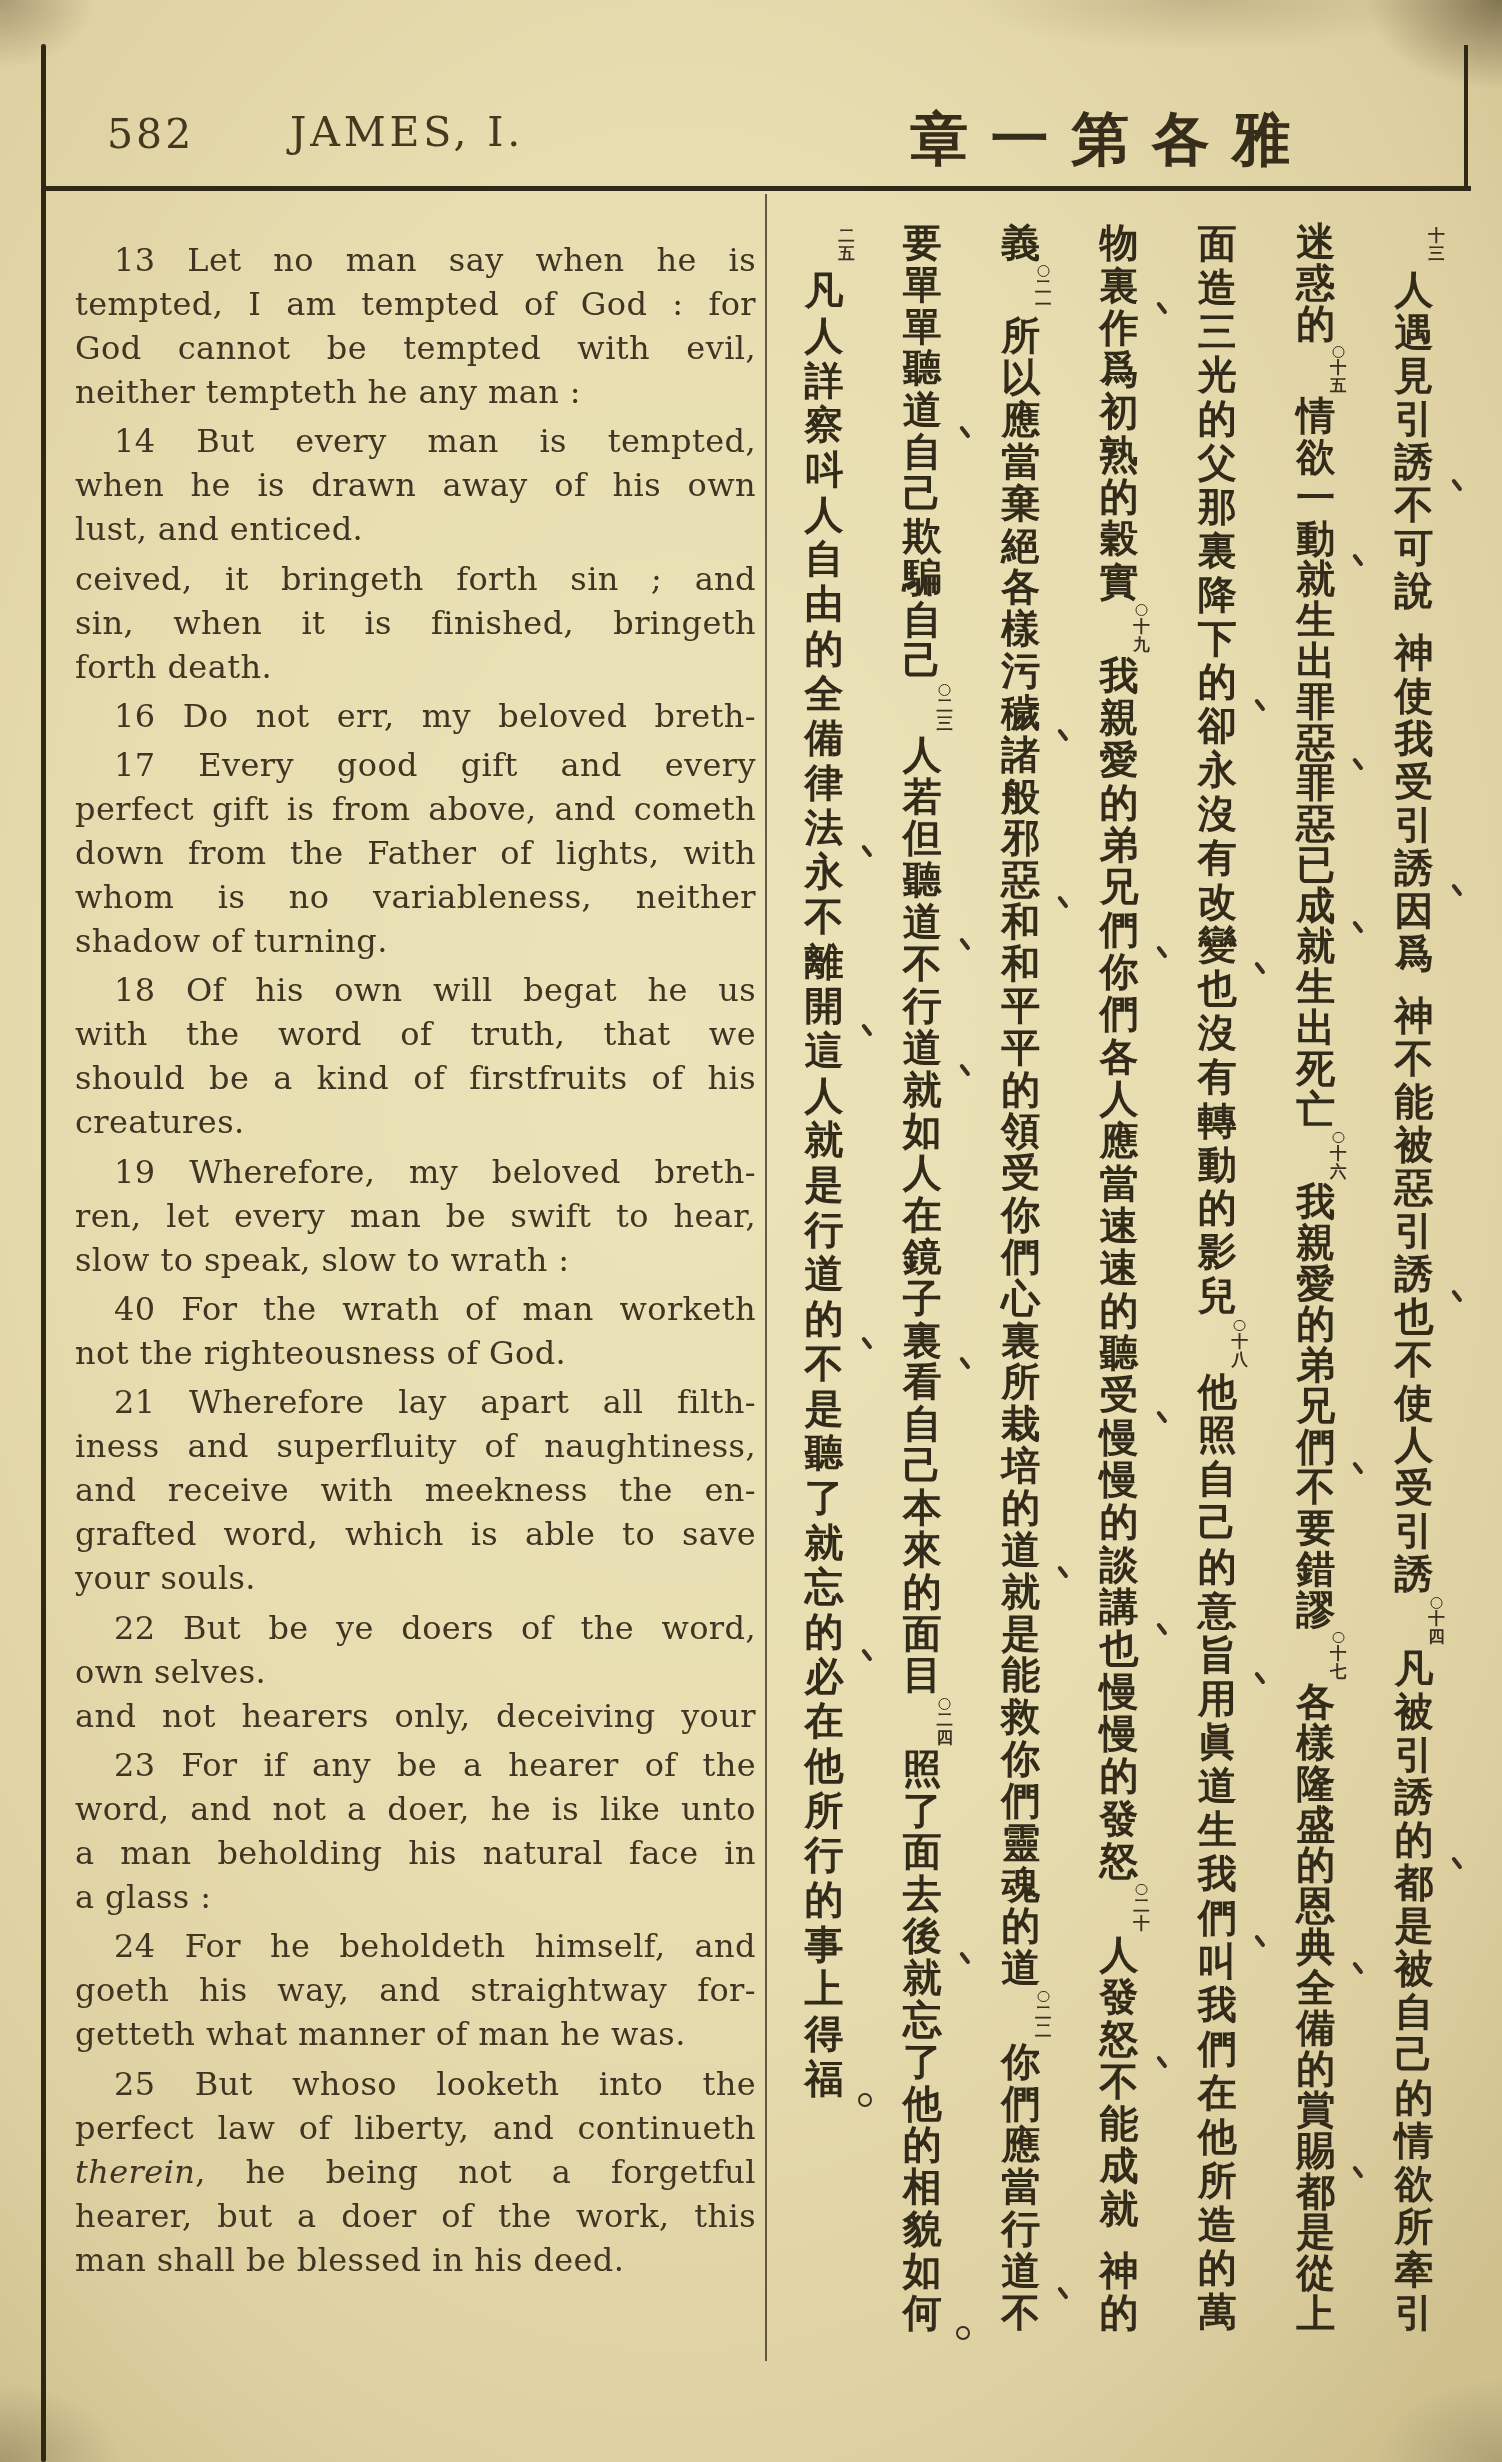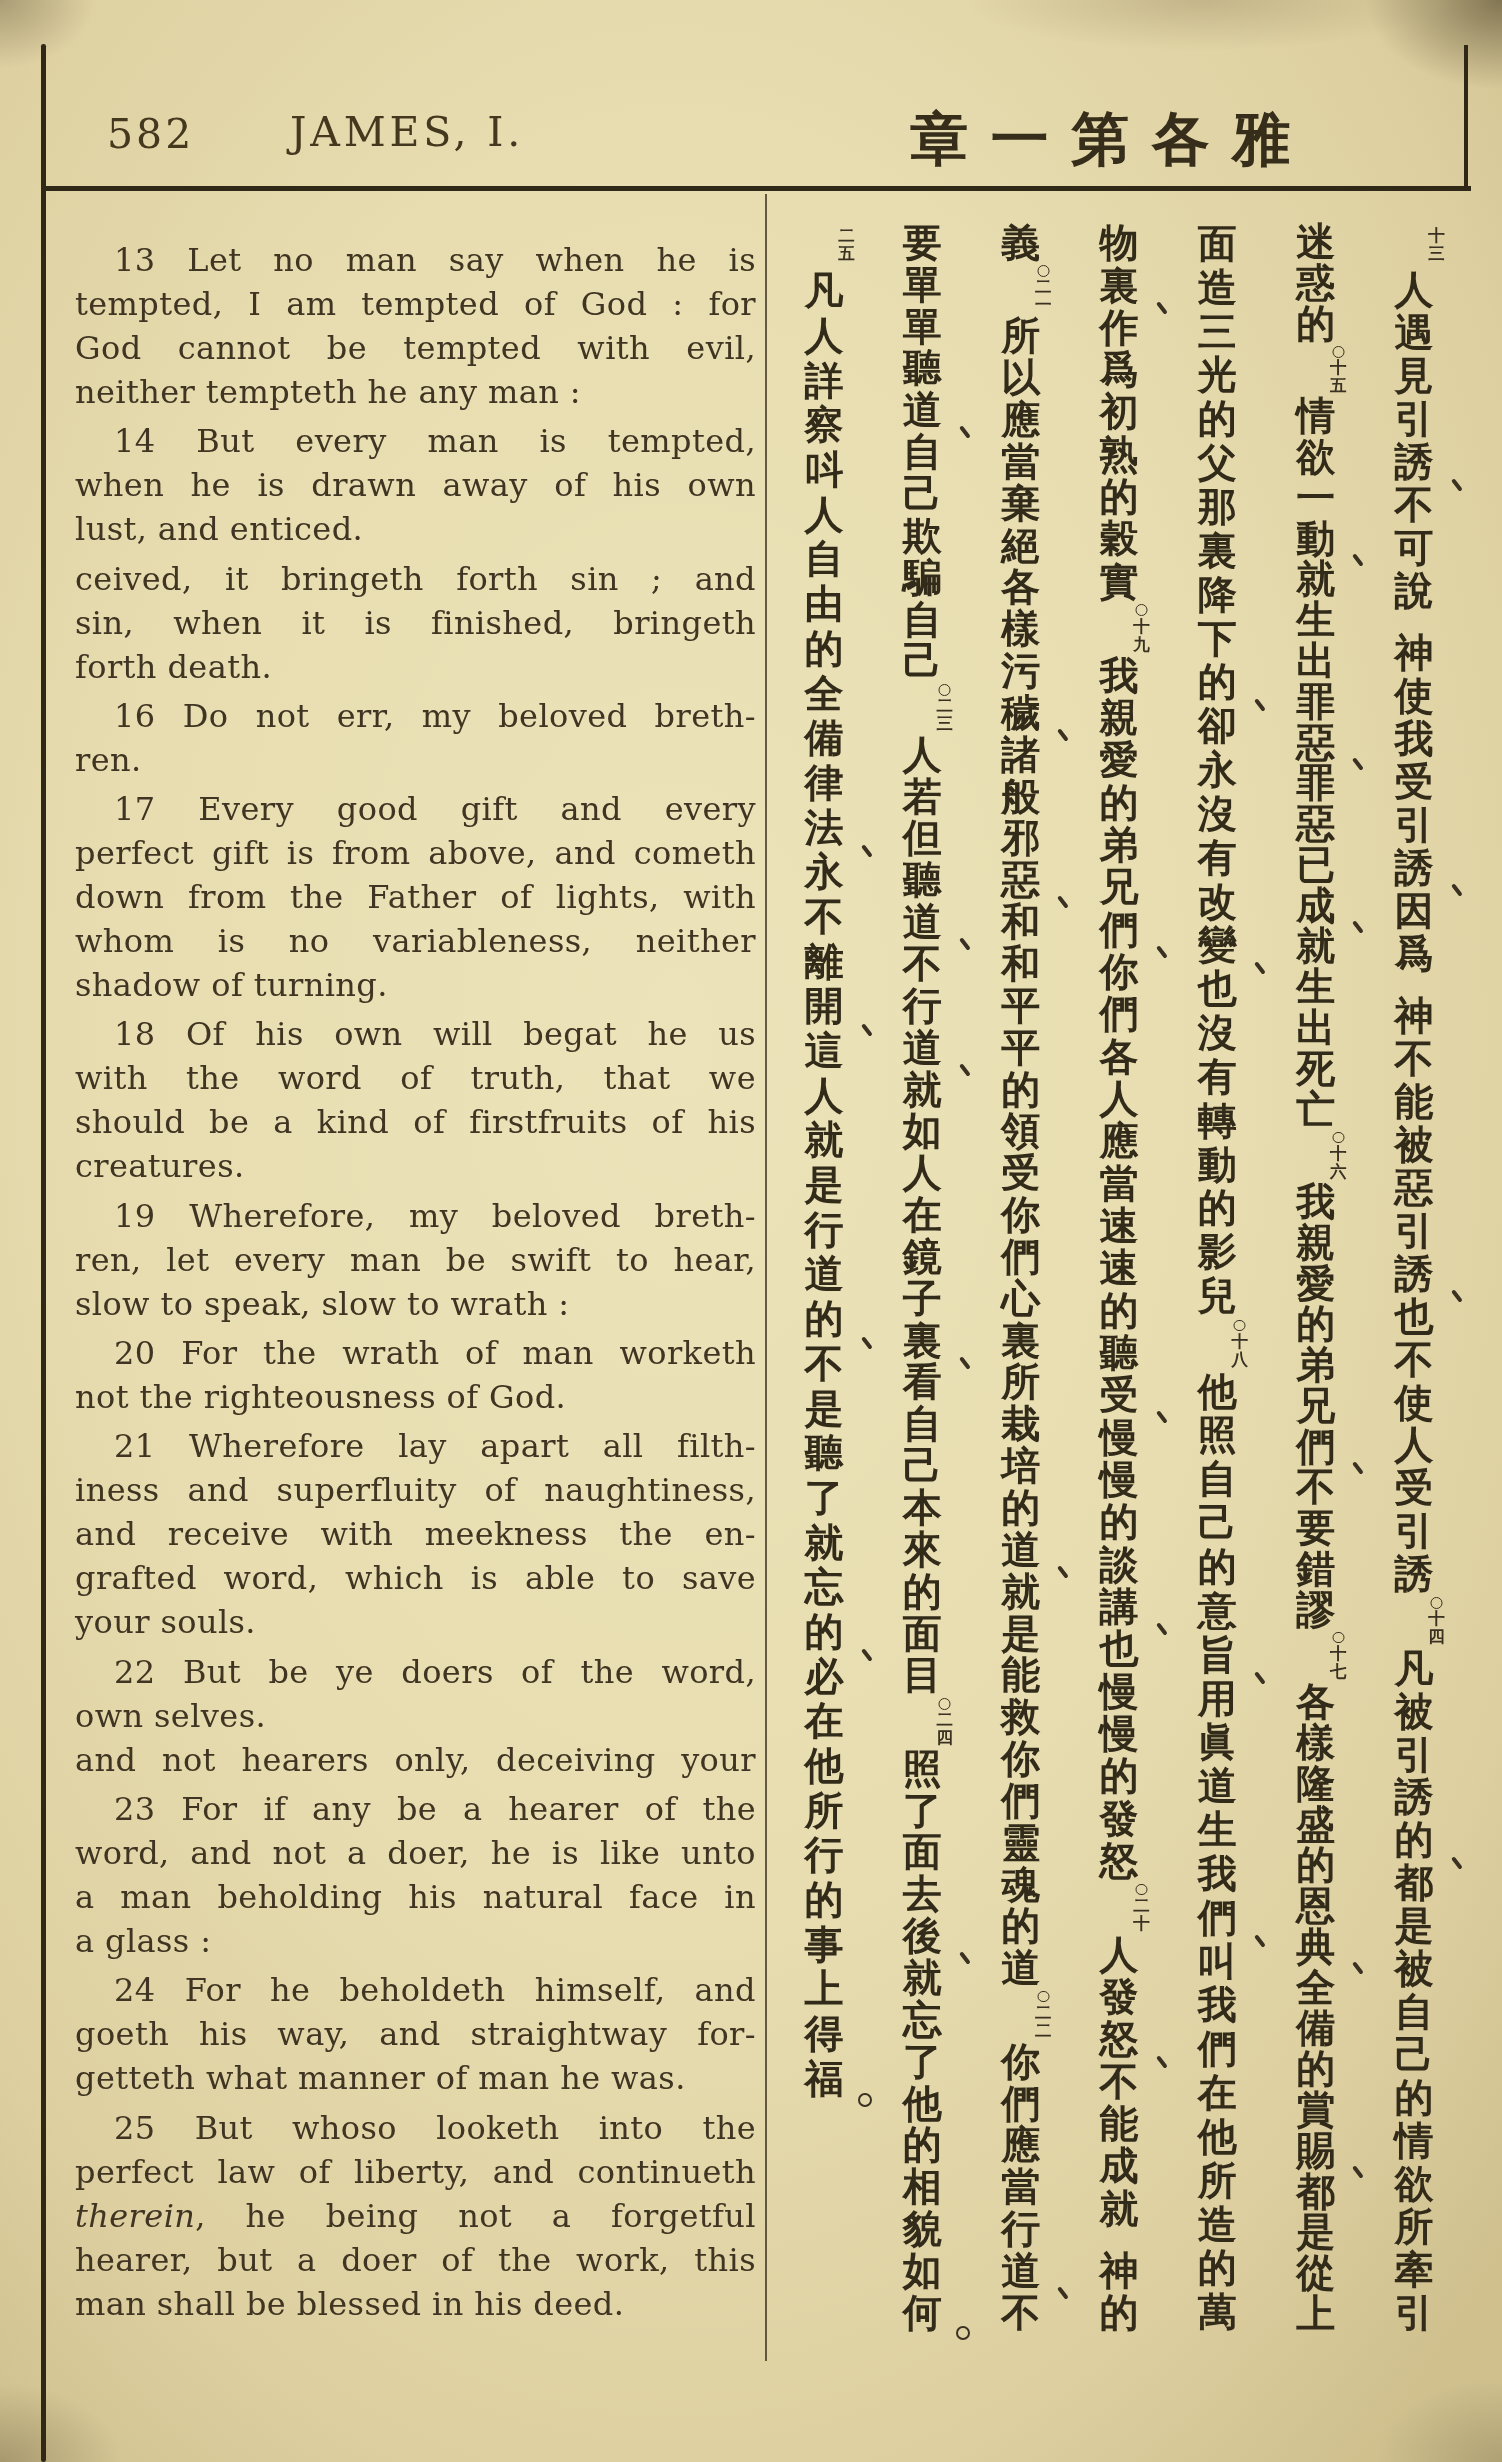--- a/index.html
+++ b/index.html
@@ -99,42 +99,41 @@
         <div class="vline">when he is drawn away of his own</div>
         <div class="vline last">lust, and enticed.</div>
       </div>
       <div class="verse">
         <div class="vline">ceived, it bringeth forth sin ; and</div>
         <div class="vline">sin, when it is finished, bringeth</div>
         <div class="vline last">forth death.</div>
       </div>
       <div class="verse">
         <div class="vline first">16 Do not err, my beloved breth-</div>
-        <div class="vline last">ren.</div>
       </div>
       <div class="verse">
         <div class="vline first">17 Every good gift and every</div>
         <div class="vline">perfect gift is from above, and cometh</div>
         <div class="vline">down from the Father of lights, with</div>
         <div class="vline">whom is no variableness, neither</div>
         <div class="vline last">shadow of turning.</div>
       </div>
       <div class="verse">
         <div class="vline first">18 Of his own will begat he us</div>
         <div class="vline">with the word of truth, that we</div>
         <div class="vline">should be a kind of firstfruits of his</div>
         <div class="vline last">creatures.</div>
       </div>
       <div class="verse">
         <div class="vline first">19 Wherefore, my beloved breth-</div>
         <div class="vline">ren, let every man be swift to hear,</div>
         <div class="vline last">slow to speak, slow to wrath :</div>
       </div>
       <div class="verse">
-        <div class="vline first">20 For the wrath of man worketh</div>
+        <div class="vline first">40 For the wrath of man worketh</div>
         <div class="vline last">not the righteousness of God.</div>
       </div>
       <div class="verse">
         <div class="vline first">21 Wherefore lay apart all filth-</div>
         <div class="vline">iness and superfluity of naughtiness,</div>
         <div class="vline">and receive with meekness the en-</div>
         <div class="vline">grafted word, which is able to save</div>
         <div class="vline last">your souls.</div>
       </div>
       <div class="verse">

